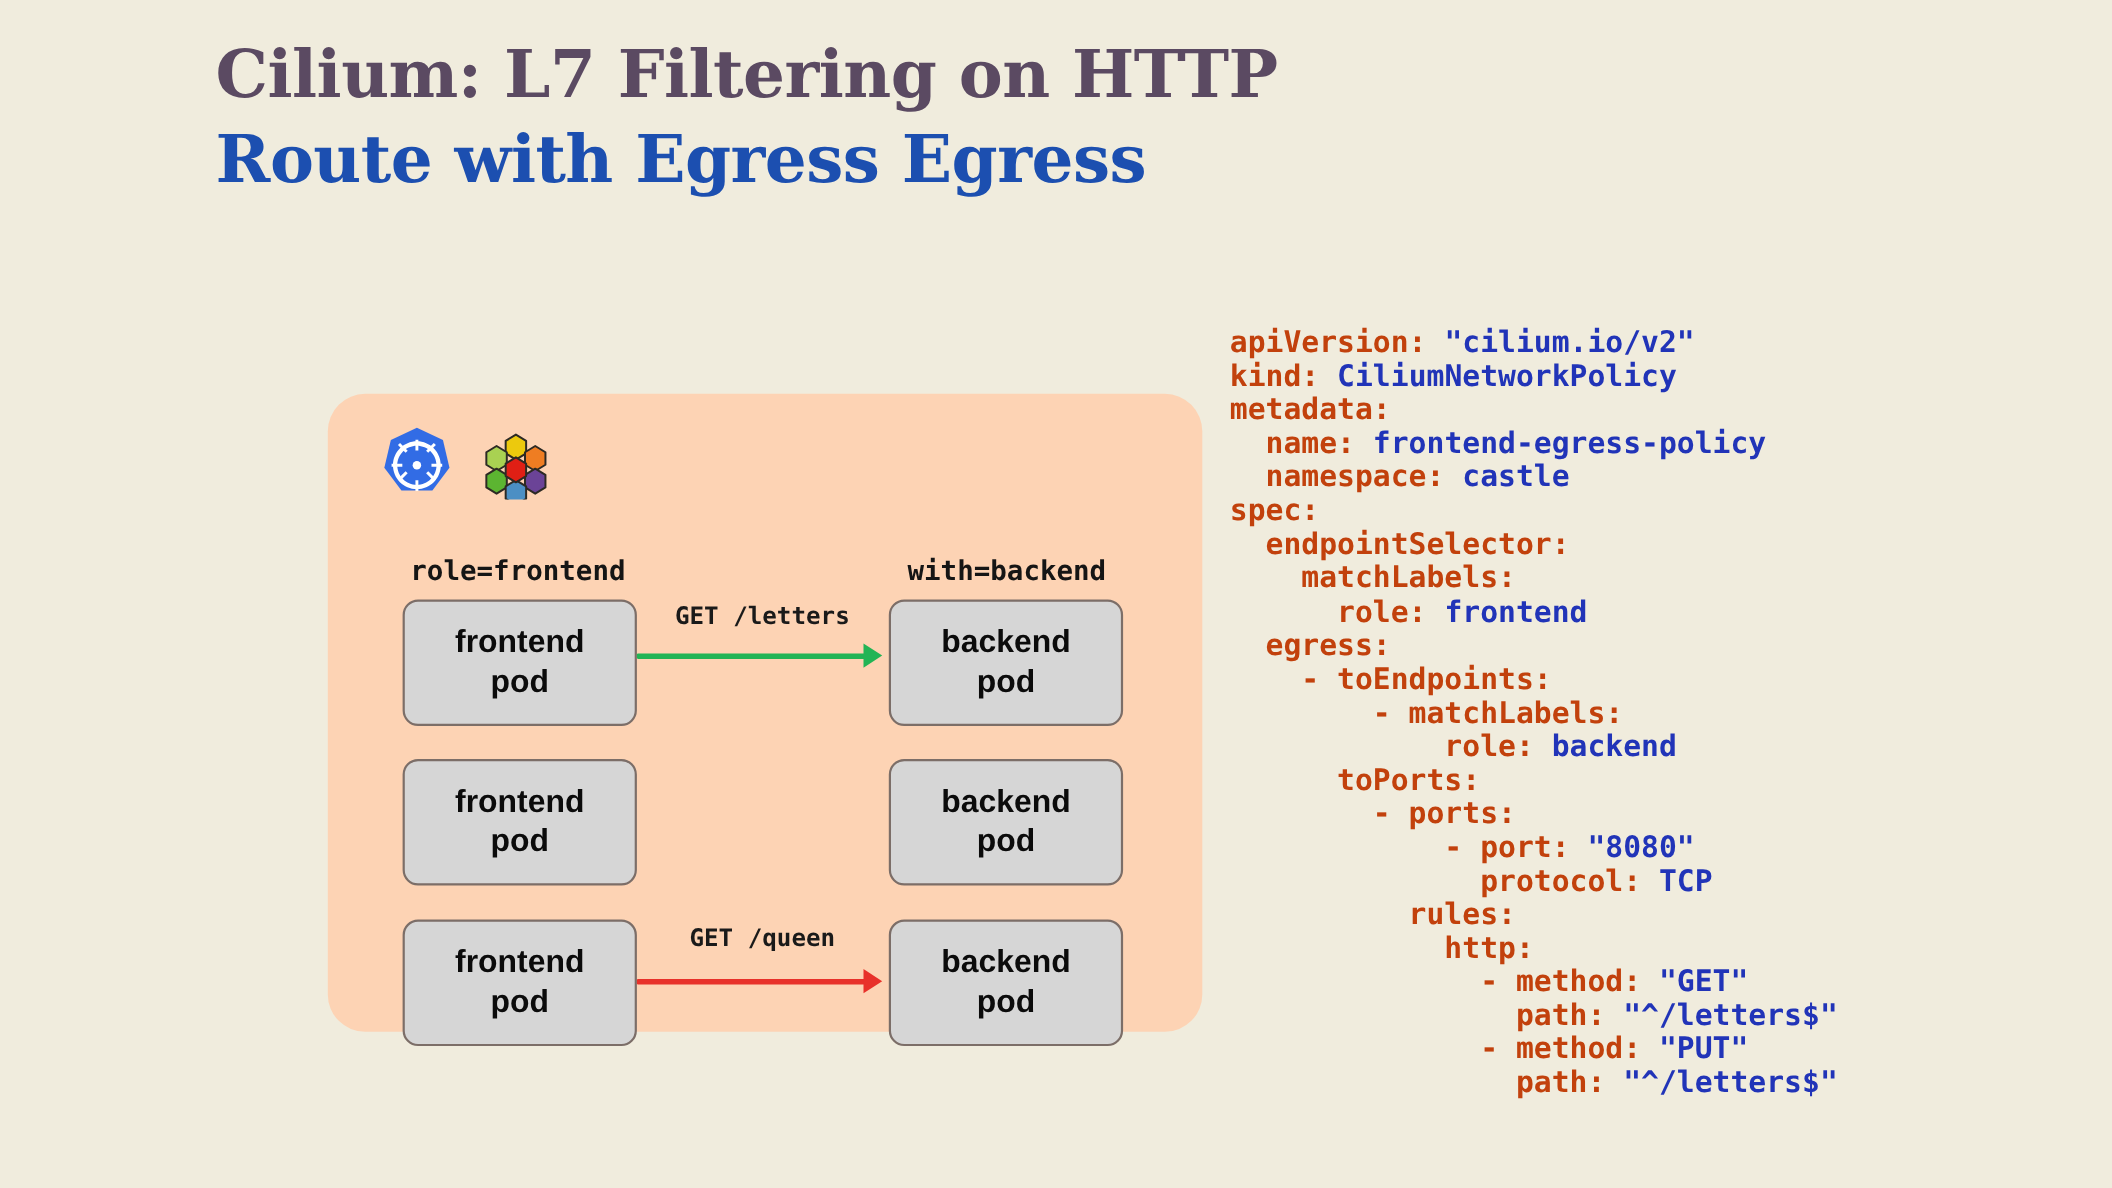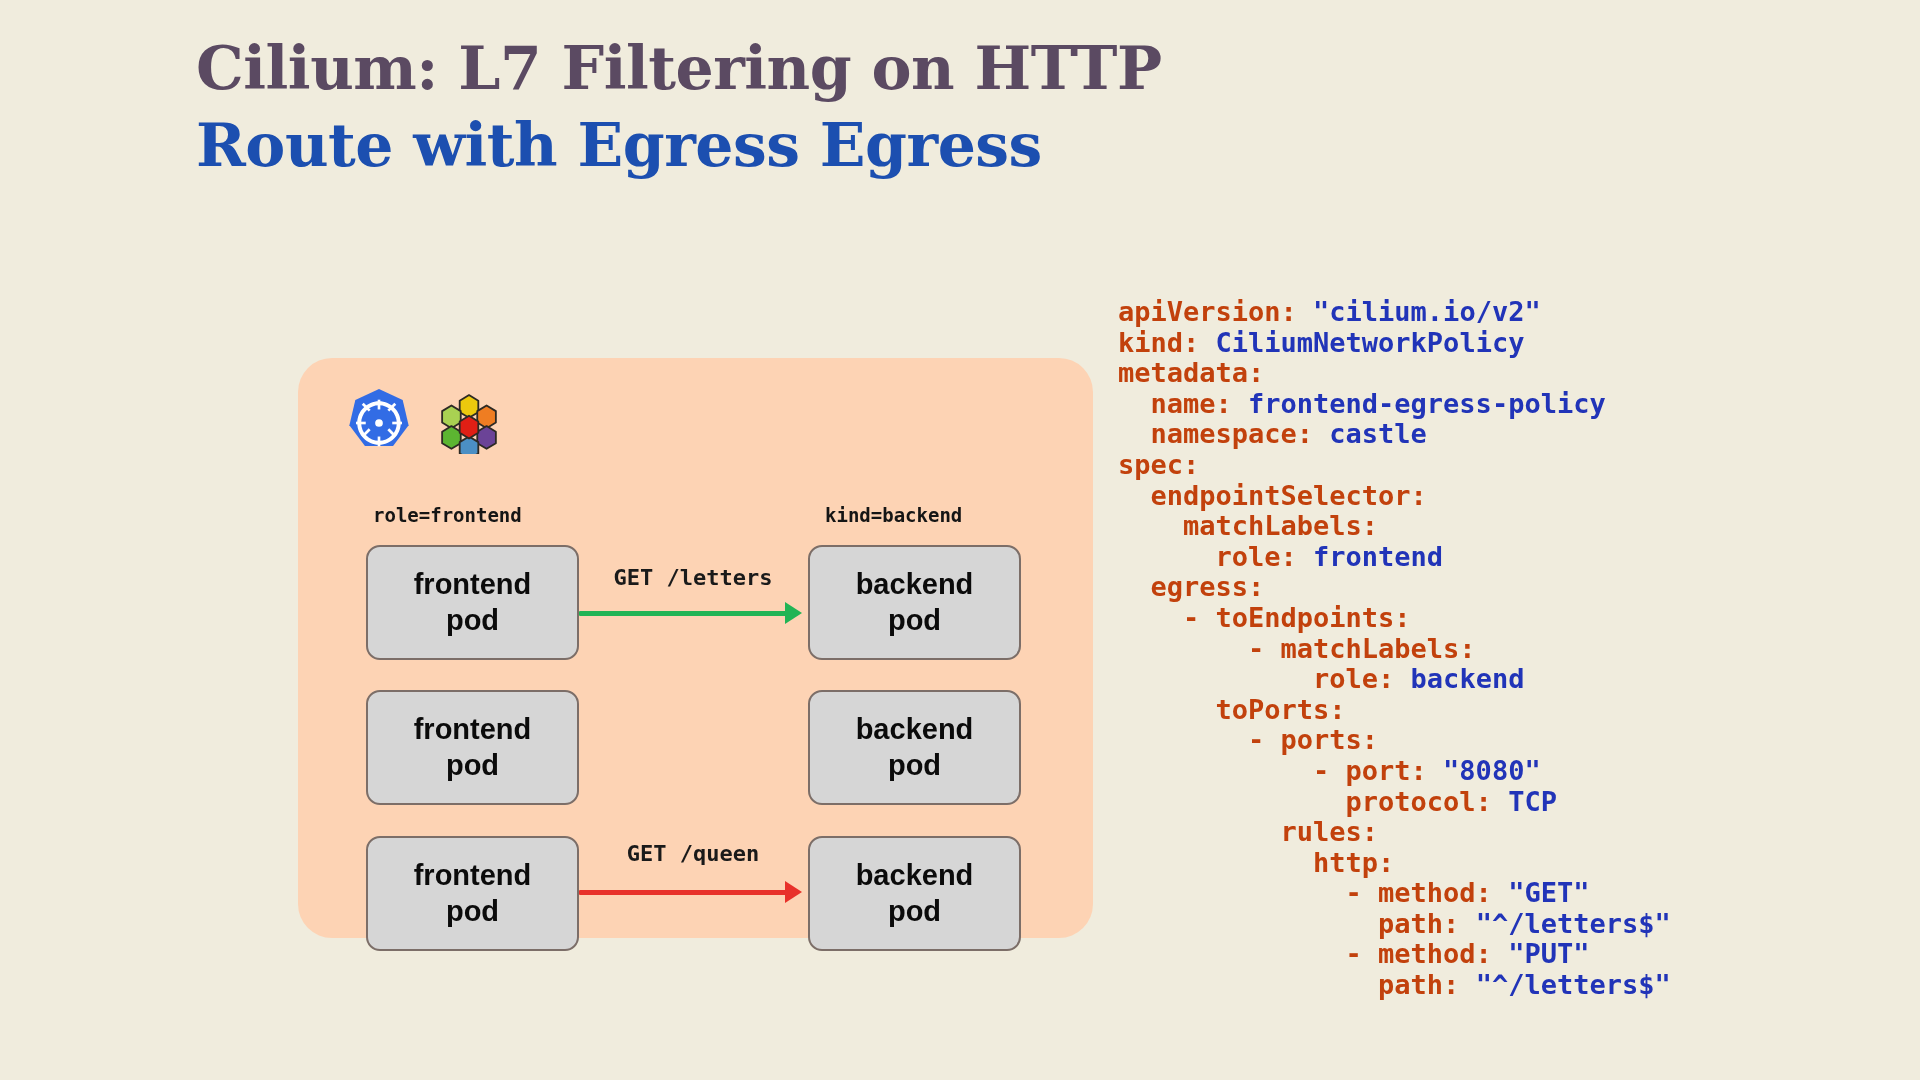--- a/index.html
+++ b/index.html
@@ -54,21 +54,21 @@
     gap: 22px;
   }
   #k8s-icon { width: 74px; height: 74px; display: block; }
   #cilium-hex-icon { width: 62px; height: 62px; display: block; }
 
   
   .col-label {
     position: absolute;
     font-family: "DejaVu Sans Mono", monospace;
     font-weight: bold;
-    font-size: 19px;
+    font-size: 25px;
     color: #151515;
     white-space: nowrap;
   }
   #label-frontend { left: 75px;  top: 146px; }
   #label-backend  { left: 527px; top: 146px; }
 
   
   .pod-box {
     position: absolute;
     width: 213px;
@@ -175,31 +175,31 @@
         <polygon points="94,66 112,77 112,99 94,110 76,99 76,77" fill="#6b4397"></polygon>
 
         <polygon points="60,86 78,97 78,119 60,130 42,119 42,97" fill="#4b8fc4"></polygon>
 
         <polygon points="60,46 78,57 78,79 60,90 42,79 42,57" fill="#e01f15"></polygon>
       </g>
     </svg>
   </div>
 
   <div class="col-label" id="label-frontend">role=frontend</div>
-  <div class="col-label" id="label-backend">kind=backend</div>
+  <div class="col-label" id="label-backend">with=backend</div>
 
   <div class="pod-box pod-col-left pod-row-1">
     <span>frontend</span>
     <span>pod</span>
   </div>
   <div class="pod-box pod-col-right pod-row-1">
     <span>backend</span>
     <span>pod</span>
   </div>
-  <div class="arrow-group" style="left:281px; top:197px; width:229px; height:115px;">
+  <div class="arrow-group" style="left:281px; top:180px; width:229px; height:115px;">
     <div class="arrow-label" style="left:114px; top:10px;">GET /letters</div>
     <div class="arrow-line" style="left:0px; top:56px; width:208px; background:#22b455;"></div>
     <div class="arrow-head" style="left:206px; top:47px; border-left-color:#22b455;"></div>
   </div>
 
   <div class="pod-box pod-col-left pod-row-2">
     <span>frontend</span>
     <span>pod</span>
   </div>
   <div class="pod-box pod-col-right pod-row-2">

